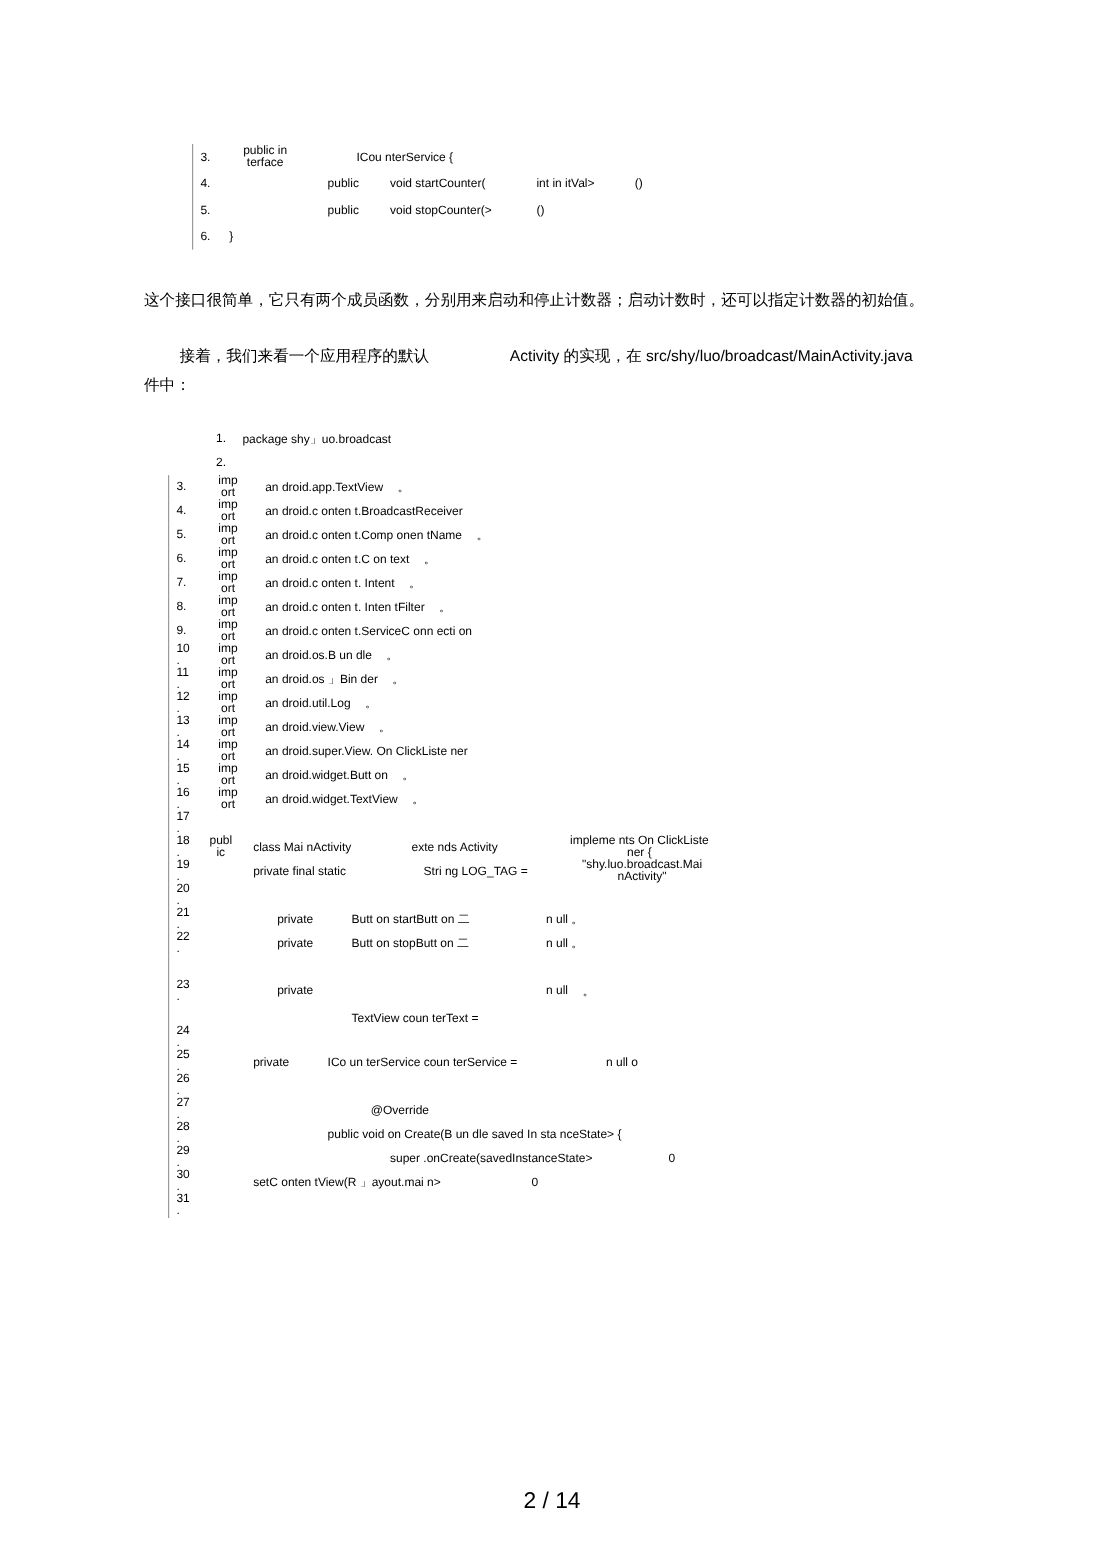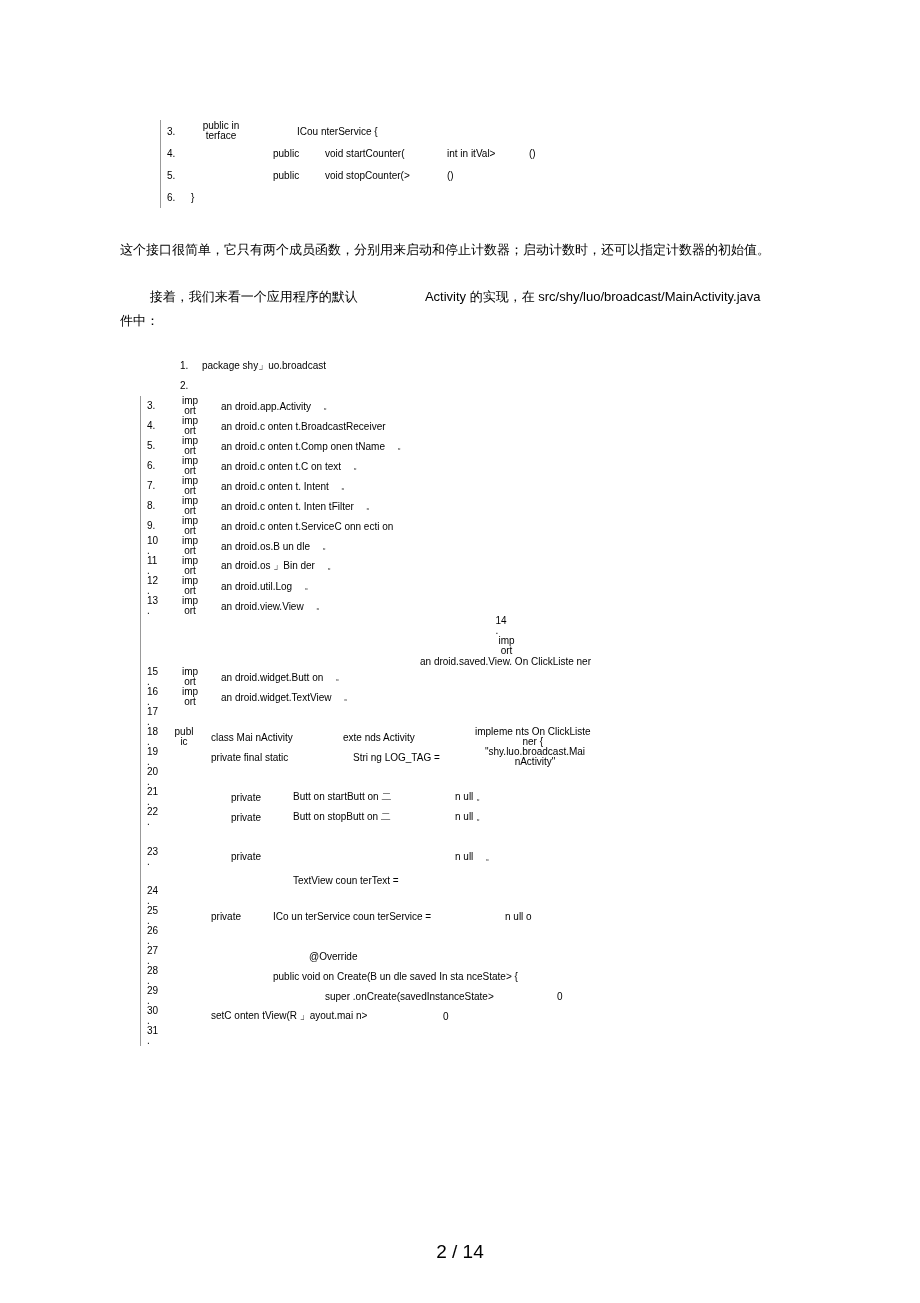--- a/index.html
+++ b/index.html
@@ -126,21 +126,21 @@
         <div class="lnum">1.</div>
         <div class="cell">package shy」uo.broadcast</div>
       </div>
       <div class="coderow" style="padding-left: 40px;">
         <div class="lnum">2.</div>
         <div class="cell"></div>
       </div>
       <div class="coderow" style="border-left: 1px solid rgb(153, 153, 153); margin-left: 0px;">
         <div class="lnum">3.</div>
         <div class="cell stack" style="width: 30px; text-align: center; padding-left: 12px;">imp<br>ort</div>
-        <div class="cell" style="padding-left: 10px;">an droid.app.Activity</div>
+        <div class="cell" style="padding-left: 10px;">an droid.app.TextView</div>
         <div class="cell">。</div>
       </div>
       <div class="coderow" style="border-left: 1px solid rgb(153, 153, 153); margin-left: 0px;">
         <div class="lnum">4.</div>
         <div class="cell stack" style="width: 30px; text-align: center; padding-left: 12px;">imp<br>ort</div>
         <div class="cell" style="padding-left: 10px;">an droid.c onten t.BroadcastReceiver</div>
       </div>
       <div class="coderow" style="border-left: 1px solid rgb(153, 153, 153); margin-left: 0px;">
         <div class="lnum">5.</div>
         <div class="cell stack" style="width: 30px; text-align: center; padding-left: 12px;">imp<br>ort</div>
@@ -187,24 +187,24 @@
         <div class="cell stack" style="width: 30px; text-align: center; padding-left: 12px;">imp<br>ort</div>
         <div class="cell" style="padding-left: 10px;">an droid.util.Log</div>
         <div class="cell">。</div>
       </div>
       <div class="coderow" style="border-left: 1px solid rgb(153, 153, 153); margin-left: 0px;">
         <div class="lnum">13<br>.</div>
         <div class="cell stack" style="width: 30px; text-align: center; padding-left: 12px;">imp<br>ort</div>
         <div class="cell" style="padding-left: 10px;">an droid.view.View</div>
         <div class="cell">。</div>
       </div>
-      <div class="coderow" style="border-left: 1px solid rgb(153, 153, 153); margin-left: 0px; flex-direction: column;">
+      <div class="coderow" style="border-left: 1px solid rgb(153, 153, 153); margin-left: 0px;">
         <div class="lnum">14<br>.</div>
         <div class="cell stack" style="width: 30px; text-align: center; padding-left: 12px;">imp<br>ort</div>
-        <div class="cell" style="padding-left: 10px;">an droid.saved.View. On ClickListe ner</div>
+        <div class="cell" style="padding-left: 10px;">an droid.super.View. On ClickListe ner</div>
       </div>
       <div class="coderow" style="border-left: 1px solid rgb(153, 153, 153); margin-left: 0px;">
         <div class="lnum">15<br>.</div>
         <div class="cell stack" style="width: 30px; text-align: center; padding-left: 12px;">imp<br>ort</div>
         <div class="cell" style="padding-left: 10px;">an droid.widget.Butt on</div>
         <div class="cell">。</div>
       </div>
       <div class="coderow" style="border-left: 1px solid rgb(153, 153, 153); margin-left: 0px;">
         <div class="lnum">16<br>.</div>
         <div class="cell stack" style="width: 30px; text-align: center; padding-left: 12px;">imp<br>ort</div>

